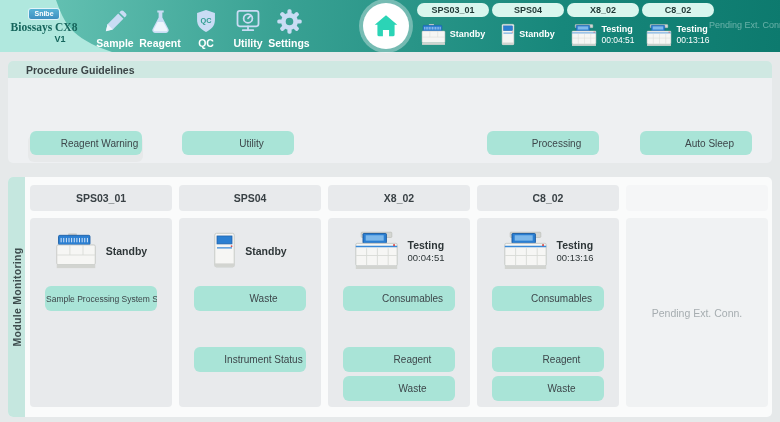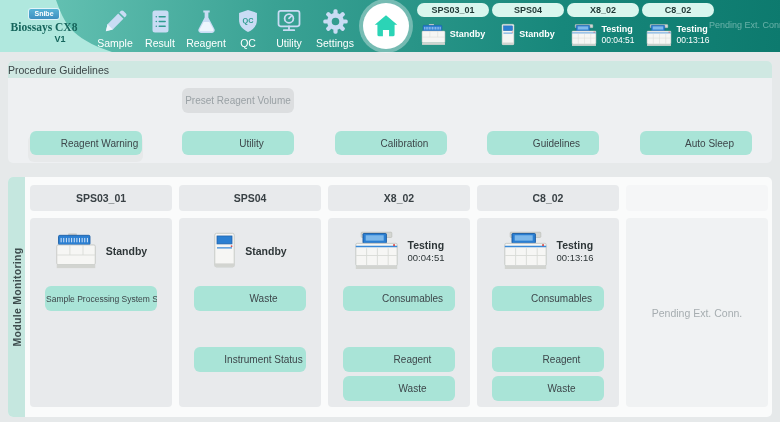--- a/index.html
+++ b/index.html
@@ -17,42 +17,42 @@
                 border:1px solid #e2f4f9; border-radius:3px; padding:1px 5px; line-height:1.2; }
   .logo-name { font-family:"Liberation Serif","DejaVu Serif",serif; font-weight:bold; font-size:11.5px; color:#15655c; }
   .logo-version { font-size:9px; font-weight:bold; color:#15655c;margin-left:32px; }
 
   .topnav { position:absolute; left:92px; top:0; height:52px; display:flex; }
   .nav-item { display:flex; flex-direction:column; align-items:center; justify-content:flex-end;
               padding-bottom:4px; cursor:pointer; }
   .nav-item:nth-child(1){width:46px} .nav-item:nth-child(2){width:44px} .nav-item:nth-child(3){width:48px}
   .nav-item:nth-child(4){width:36px} .nav-item:nth-child(5){width:46px} .nav-item:nth-child(6){width:46px}
   .nav-ico { height:29px; display:flex; align-items:center; justify-content:center; }
-  .nav-label { font-size:10.5px; font-weight:400; color:#fff; line-height:1; margin-top:2px; }
+  .nav-label { font-size:10.5px; font-weight:700; color:#fff; line-height:1; margin-top:2px; }
 
   .home-btn { position:absolute; left:363px; top:3px; width:46px; height:46px; border-radius:50%;
               background:#fff; box-shadow:0 0 0 4px rgba(255,255,255,0.35);
               display:flex; align-items:center; justify-content:center; cursor:pointer; }
 
   .tb-modules { position:absolute; left:417px; top:3px; display:flex; gap:3px; }
   .tb-module { width:72px; }
   .tb-pill { height:14px; border-radius:8px; background:#d9f6ee; color:#1e3734; font-size:9px; font-weight:bold;
              display:flex; align-items:center; justify-content:center; cursor:pointer; }
   .tb-row { display:flex; align-items:center; justify-content:center; gap:4px; margin-top:3px; height:30px; }
   .tb-status { color:#fff; font-size:9px; font-weight:600; line-height:1.3; display:flex; flex-direction:column;
                justify-content:center; }
   .tb-status .t2 { font-weight:400; font-size:8.5px; }
   .tb-pending { position:absolute; left:709px; top:20px; font-size:9px; white-space:nowrap;
                 color:rgba(225,248,243,0.42); }
 
   
   .procedure { position:absolute; left:8px; top:61px; width:764px; height:102px; border-radius:5px;
                overflow:hidden; background:#eef0f2; }
-  .proc-header { height:17px; background:#cfe8e2; color:#3b4547; font-size:10.5px; font-weight:400;
-                 display:flex; align-items:center; padding-left:0; }
+  .proc-header { height:17px; background:#cfe8e2; color:#3b4547; font-size:10.5px; font-weight:700;
+                 display:flex; align-items:center; padding-left:18px; }
   .prevalidation { position:absolute; left:20px; top:26px; width:115px; height:27px; background:#e7e9ea;
                    border-radius:6px; display:flex; align-items:center; gap:7px; padding-left:9px; cursor:pointer;margin-top:48px; }
   .checkbox { width:13px; height:13px; background:#fff; border:1.5px solid #8d9296; border-radius:3px; flex:none; }
   .preval-label { font-size:10px; font-weight:700; color:#23292c; }
   .preset-btn { position:absolute; left:174px; top:27px; width:112px; height:25px; background:#dcdee0;
                 border:none; border-radius:6px; color:#9aa1a5; font-size:10px; font-family:inherit; }
   .teal-btn { background:#a9e4d7; border:none; border-radius:6px; color:#3d464a; font-size:10px;
               font-family:inherit; cursor:pointer;padding-left:27px; }
   .pa { position:absolute; top:70px; width:112px; height:24px; }
   .pa0{left:22px} .pa1{left:174px} .pa2{left:327px} .pa3{left:479px} .pa4{left:632px}
@@ -135,32 +135,20 @@
               <path d="M19.2,6.6 l6.2,6.2 -12.6,12.6 -8.3,2.1 2.1,-8.3 z"></path>
             </g>
             <path d="M6.6,19.2 l6.2,6.2 -8.3,2.1 z" fill="#eef5fd"></path>
           </svg>
         </span>
         <span class="nav-label">Sample</span>
       </div>
       <div class="nav-item">
         <span class="nav-ico">
           <svg width="27" height="27" viewBox="0 0 32 32">
-            <rect x="6.5" y="3" width="19" height="26" rx="3" fill="#c9dcf4"></rect>
-            <g stroke="#2f9c90" stroke-width="1.8" stroke-linecap="round">
-              <path d="M11,10.5 h0.01 M11,16 h0.01 M11,21.5 h0.01"></path>
-              <path d="M14.5,10.5 h7 M14.5,16 h7 M14.5,21.5 h7"></path>
-            </g>
-          </svg>
-        </span>
-        <span class="nav-label">Result</span>
-      </div>
-      <div class="nav-item">
-        <span class="nav-ico">
-          <svg width="27" height="27" viewBox="0 0 32 32">
             <path fill="#c9dcf4" d="M12.2,3 h7.6 v2.2 h-1.6 v6 l7.2,13.6 a3.2,3.2 0 0 1 -2.8,4.7 H9.4 a3.2,3.2 0 0 1 -2.8,-4.7 l7.2,-13.6 v-6 h-1.6 z"></path>
             <path fill="#eef5fd" d="M12.6,16.5 h6.8 l4.6,8.8 a1.6,1.6 0 0 1 -1.4,2.3 H9.4 a1.6,1.6 0 0 1 -1.4,-2.3 z"></path>
           </svg>
         </span>
         <span class="nav-label">Reagent</span>
       </div>
       <div class="nav-item">
         <span class="nav-ico">
           <svg width="26" height="26" viewBox="0 0 32 32">
             <path fill="#c9dcf4" d="M16,2.5 l11,3.5 v8.5 c0,7.5 -4.5,12 -11,15 c-6.5,-3 -11,-7.5 -11,-15 V6 Z"></path>
@@ -260,25 +248,23 @@
     </div>
     <div class="tb-pending">Pending Ext. Conn.</div>
   </header>
 
   <section class="procedure">
     <div class="proc-header">Procedure Guidelines</div>
     <div class="prevalidation">
       <span class="checkbox"></span>
       <span class="preval-label">Pre-Validation</span>
     </div>
-    <button class="preset-btn">Preset Reagent Volume</button>
     <button class="teal-btn pa pa0">Reagent Warning</button>
     <button class="teal-btn pa pa1">Utility</button>
-    <button class="teal-btn pa pa2">Calibration</button>
-    <button class="teal-btn pa pa3">Guidelines</button>
+    <button class="teal-btn pa pa3">Processing</button>
     <button class="teal-btn pa pa4">Auto Sleep</button>
   </section>
 
   <section class="module-panel">
     <div class="strip">
       <span>Module Monitoring</span>
     </div>
     <div class="columns">
 
       <div class="col">

